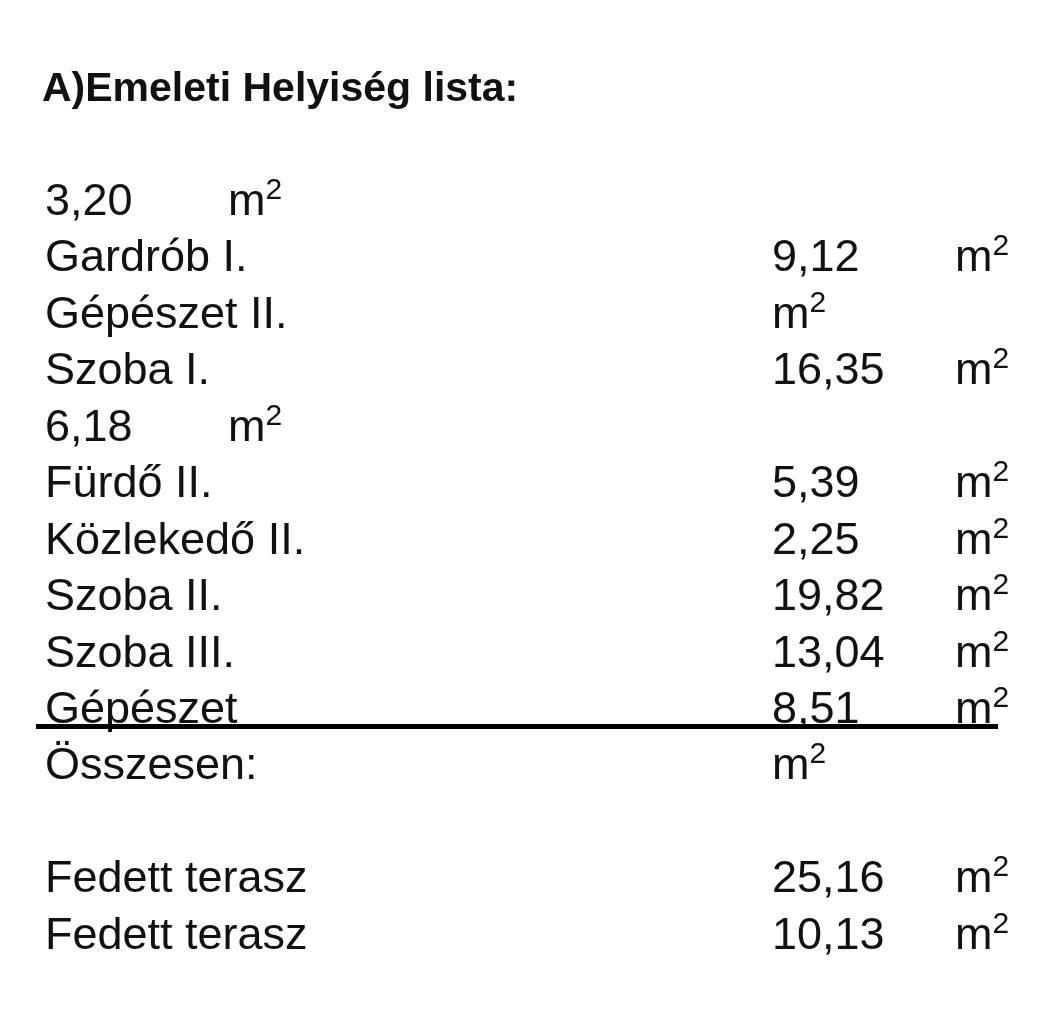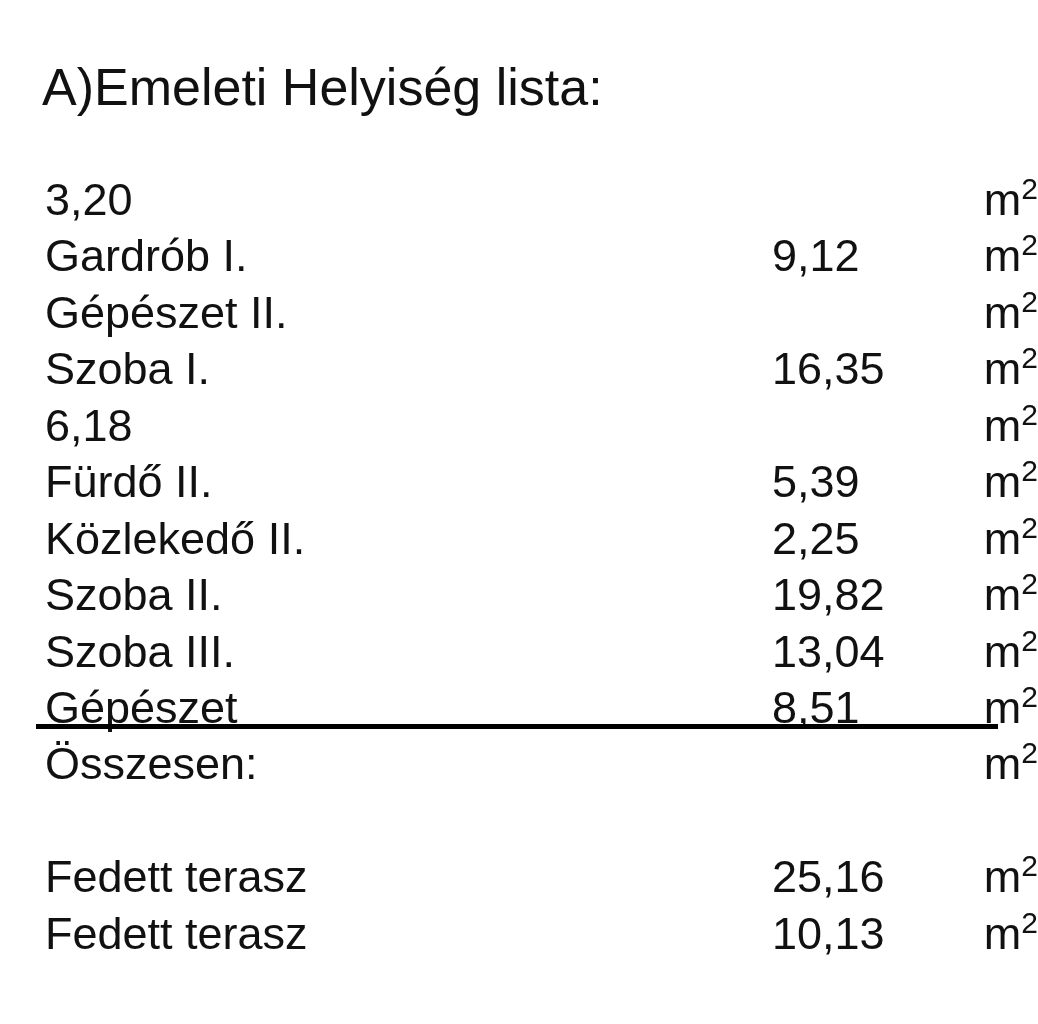--- a/index.html
+++ b/index.html
@@ -14,43 +14,43 @@
     background: #ffffff;
     color: #111111;
     font-family: "Liberation Sans", sans-serif;
     overflow: hidden;
   }
   .title {
     position: absolute;
     left: 42px;
     top: 61px;
     margin: 0;
-    font-size: 52px;
+    font-size: 41px;
     line-height: 53px;
-    font-weight: 400;
+    font-weight: 700;
     white-space: nowrap;
   }
   .list {
     position: absolute;
     left: 45px;
     top: 172px;
     width: 993px;
   }
   .row {
     display: flex;
     height: 56.45px;
     line-height: 56.45px;
     font-size: 45px;
     white-space: nowrap;
   }
   .row.gap { margin-top: 56.45px; }
   .cell { display: block; }
   .cell.name { width: 727px; }
   .cell.area { width: 183px; }
-  .cell.unit { flex: 1; text-align: right; }
+  .cell.unit { flex: 1; }
   .cell.unit sup {
     font-size: 30px;
     line-height: 0;
     position: relative;
     top: -16px;
     vertical-align: baseline;
   }
   .sum-divider {
     position: absolute;
     left: 36px;

